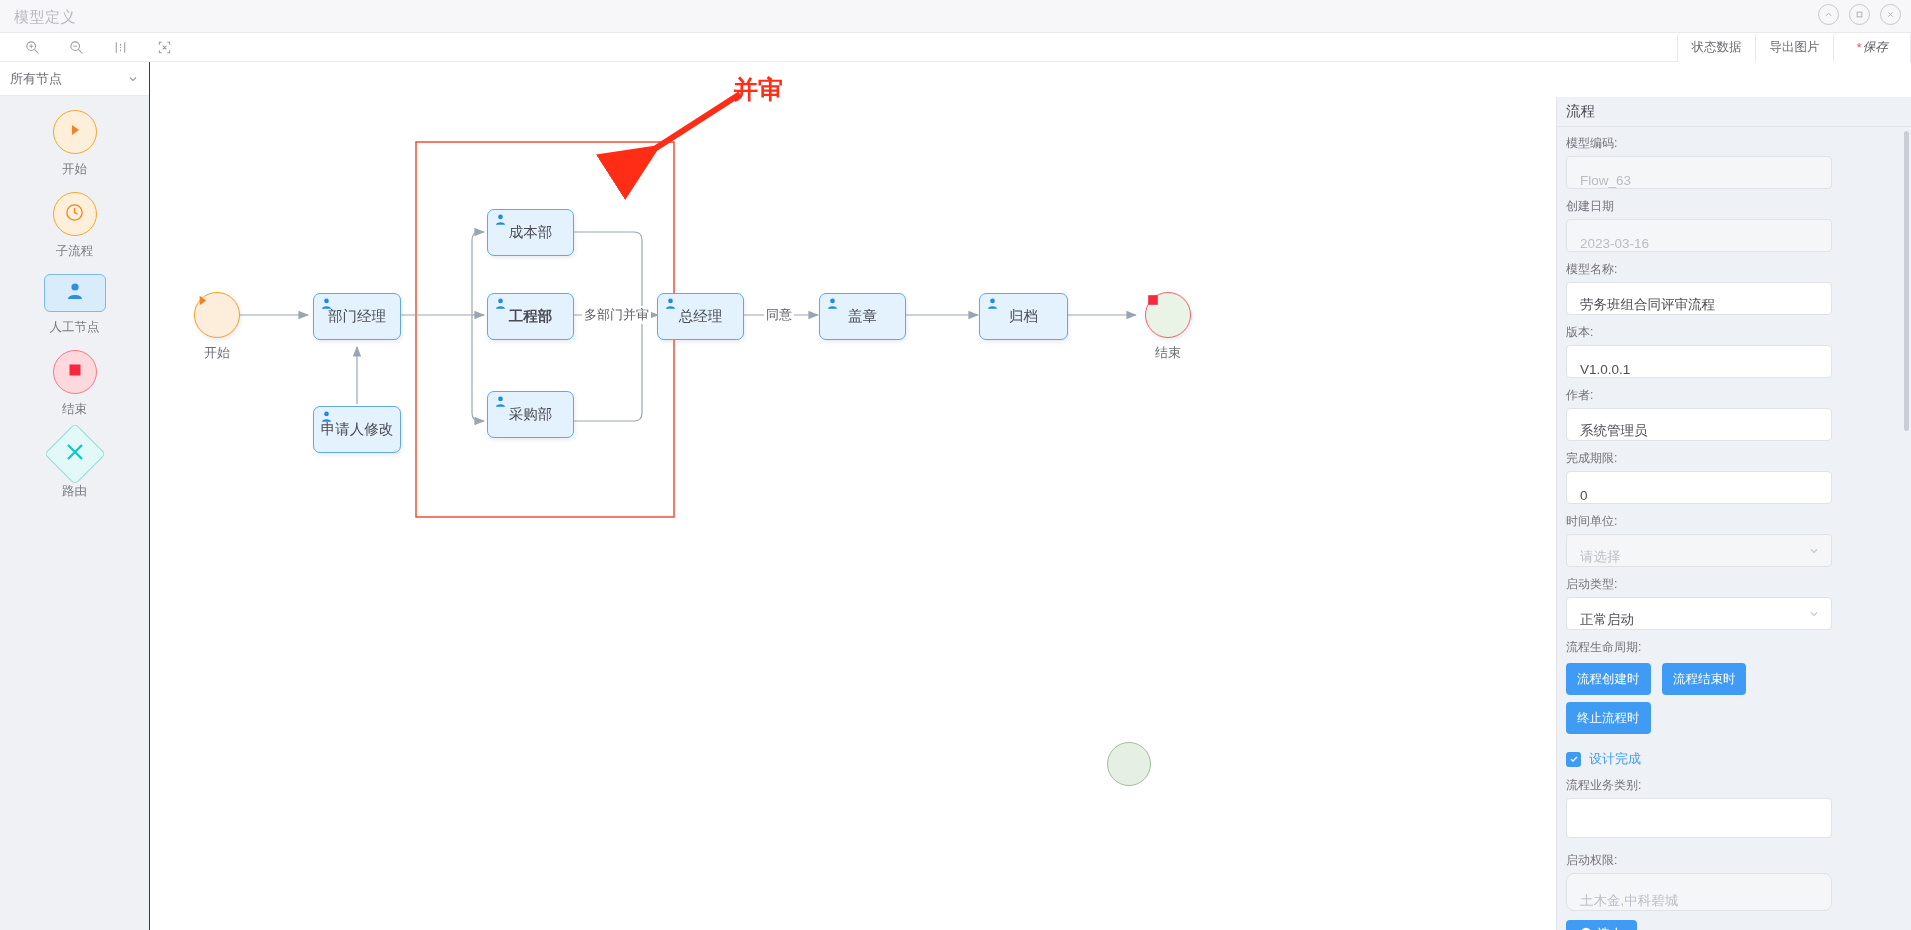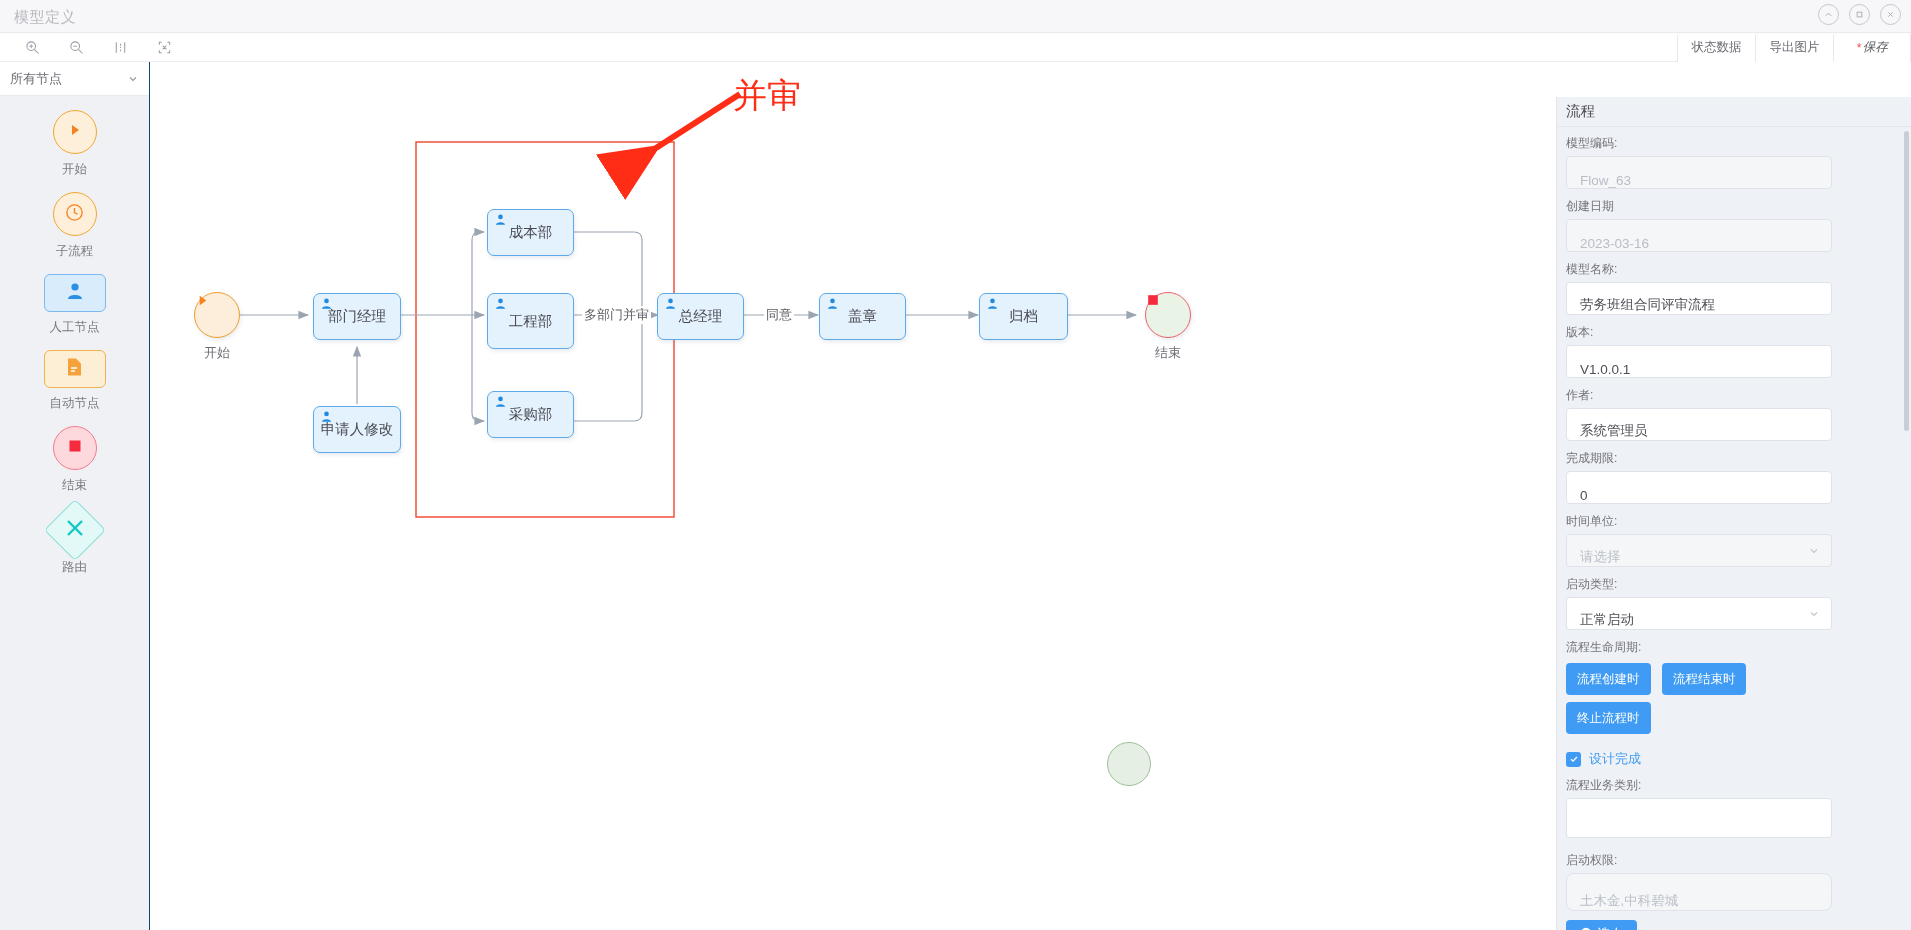--- a/index.html
+++ b/index.html
@@ -108,21 +108,21 @@
   .circ-start { background: #fdeedb; border: 1px solid #ef9e2a; }
   .circ-end   { background: #eaf4e6; border: 1px solid #f0616e; }
   .node-caption {
     position: absolute; font-size: 13px; color: #6d6d75; text-align: center;
   }
   .edge-label {
     position: absolute; font-size: 13px; color: #5c5c64;
     background: #fff; padding: 0 2px;
   }
   .annot-text {
-    position: absolute; color: #ff2d16; font-size: 34px; font-weight: 400;
+    position: absolute; color: #ff2d16; font-size: 25px; font-weight: 700;
   }
   .mini-circle {
     position: absolute; width: 44px; height: 44px; border-radius: 50%;
     background: #e6efe4; border: 1px solid #9ec09a;
   }
   
   #panel {
     position: absolute; left: 1556px; top: 62px;
     width: 355px; height: 868px;
     background: #eef1f5; border-left: 1px solid #e2e4e9;
@@ -281,31 +281,20 @@
       <span>
         <svg width="20" height="20" viewBox="0 0 20 20">
             <circle cx="10" cy="6" r="3.6" fill="#2a90e6"></circle>
             <path d="M3 18 C3 12.8 17 12.8 17 18 Z" fill="#2a90e6"></path>
           </svg>
       </span>
     </div>
     <div class="pal-label">人工节点</div>
   </div>
 
-  <div class="pal-item">
-    <div class="shape-rect shape-auto">
-      <span>
-        <svg width="19" height="20" viewBox="0 0 19 20">
-            <path d="M3 1.5 H11 L16 6.5 V18.5 H3 Z" fill="#f5a23d"></path>
-            <path d="M6 11 H12 M6 14 H10" stroke="#fff" stroke-width="1.4"></path>
-          </svg>
-      </span>
-    </div>
-    <div class="pal-label">自动节点</div>
-  </div>
 
   <div class="pal-item">
     <div class="shape-circle shape-end">
       <span>
         <svg width="16" height="16" viewBox="0 0 16 16">
             <rect x="2.5" y="2.5" width="11" height="11" fill="#f52a3e"></rect>
           </svg>
       </span>
     </div>
     <div class="pal-label">结束</div>
@@ -395,21 +384,21 @@
   <div class="node" style="left:337px; top:147px; width:87px; height:47px;">
     <span class="uico">
       <svg width="13" height="13" viewBox="0 0 20 20">
           <circle cx="10" cy="6" r="3.6" fill="#1f8ae0"></circle>
           <path d="M3 18 C3 12.8 17 12.8 17 18 Z" fill="#1f8ae0"></path>
         </svg>
     </span>
     <span>成本部</span>
   </div>
 
-  <div class="node" style="left:337px; top:231px; width:87px; height:56px;">
+  <div class="node" style="left:337px; top:231px; width:87px; height:47px;font-weight:bold;">
     <span class="uico">
       <svg width="13" height="13" viewBox="0 0 20 20">
           <circle cx="10" cy="6" r="3.6" fill="#1f8ae0"></circle>
           <path d="M3 18 C3 12.8 17 12.8 17 18 Z" fill="#1f8ae0"></path>
         </svg>
     </span>
     <span>工程部</span>
   </div>
 
   <div class="node" style="left:337px; top:329px; width:87px; height:47px;">

